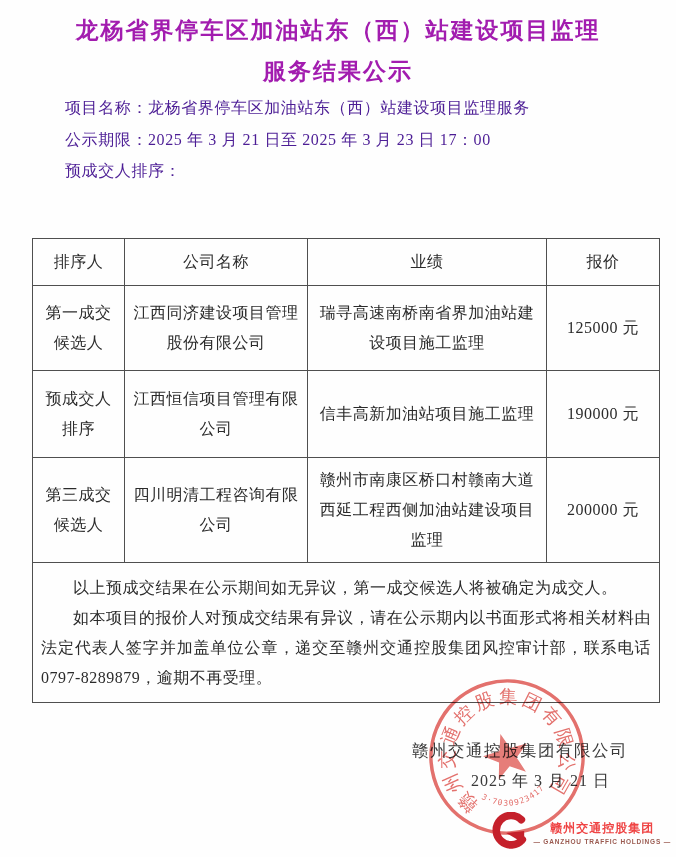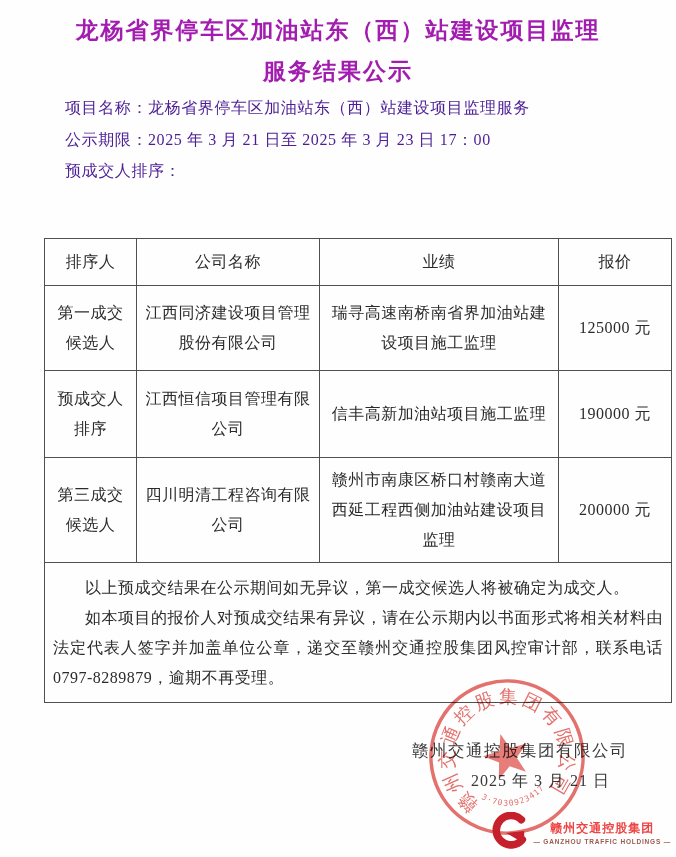--- a/index.html
+++ b/index.html
@@ -29,21 +29,21 @@
   .info-block{
     position:absolute;
     top:92px; left:65px; right:40px;
     font-size:16px;
     line-height:31.5px;
     letter-spacing:0.6px;
     color:#4c1d95;
   }
   table.notice{
     position:absolute;
-    top:238px; left:44px;
+    top:238px; left:32px;
     width:627px;
     border-collapse:collapse;
     table-layout:fixed;
     font-size:16px;
     color:#2b2b2b;
   }
   table.notice td, table.notice th{
     border:1px solid #4f4f4f;
     text-align:center;
     vertical-align:middle;

